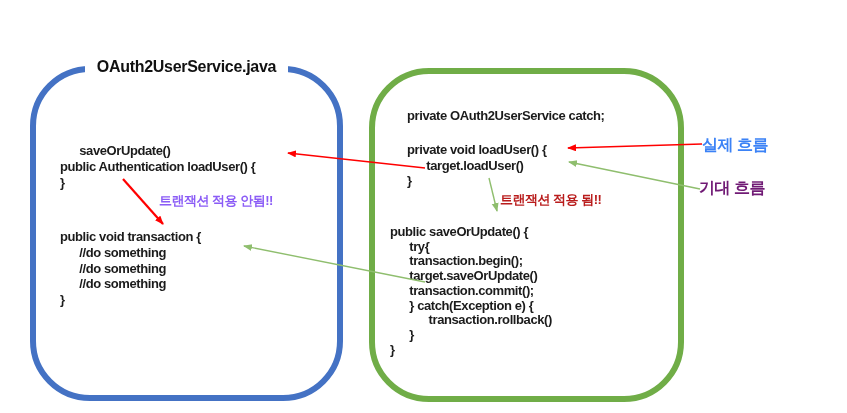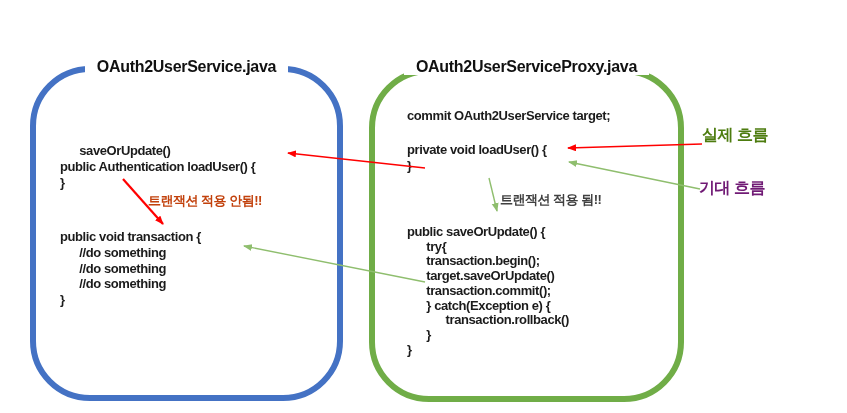--- a/index.html
+++ b/index.html
@@ -23,52 +23,49 @@
   #right-title{left:369px;top:36px;width:315px;}
   .code{
     position:absolute;font-weight:bold;font-size:13px;color:#1b1b1b;
     letter-spacing:-0.4px;white-space:pre;
   }
   .code .code-line{white-space:pre;}
   #left-code-1{left:60px;top:121px;line-height:16px;}
   #left-code-2{left:60px;top:207px;line-height:15.8px;}
   #right-field{left:407px;top:86px;line-height:15px;}
   #right-code-1{left:407px;top:120px;line-height:15.5px;}
-  #right-code-2{left:407px;top:203px;line-height:14.7px;}
+  #right-code-2{left:390px;top:203px;line-height:14.7px;}
   .note{
     position:absolute;font-weight:bold;font-size:13px;letter-spacing:-0.5px;white-space:nowrap;
   }
-  #note-left{left:148px;top:170px;color:#c2410c;}
-  #note-right{left:500px;top:169px;color:#404040;}
+  #note-left{left:159px;top:170px;color:#8b5cf6;}
+  #note-right{left:500px;top:169px;color:#b91c1c;}
   .legend-label{
     position:absolute;font-weight:bold;font-size:16px;letter-spacing:-0.5px;white-space:nowrap;
   }
-  #legend-actual{left:702px;top:103px;color:#4d7c0f;}
+  #legend-actual{left:702px;top:113px;color:#3b82f6;}
   #legend-expected{left:699px;top:156px;color:#701a75;}
   #arrow-layer{position:absolute;left:0;top:0;width:847px;height:413px;pointer-events:none;}
 </style>
 </head>
 <body>
 
 <div id="stage">
 
   <div id="left-box" class="code-box"></div>
   <div id="left-title" class="box-title">
     <span>OAuth2UserService.java</span>
   </div>
   <div id="left-code-1" class="code"><div class="code-line">      saveOrUpdate()</div><div class="code-line">public Authentication loadUser() {</div><div class="code-line">}</div></div>
   <div id="note-left" class="note">트랜잭션 적용 안됨!!</div>
   <div id="left-code-2" class="code"><div class="code-line">public void transaction {</div><div class="code-line">      //do something</div><div class="code-line">      //do something</div><div class="code-line">      //do something</div><div class="code-line">}</div></div>
 
   <div id="right-box" class="code-box"></div>
-  <div id="right-title" class="box-title">
-    <span>OAuth2UserServiceProxy.java</span>
-  </div>
-  <div id="right-field" class="code">commit OAuth2UserService target;</div>
-  <div id="right-code-1" class="code"><div class="code-line">private void loadUser() {</div><div class="code-line">}</div></div>
+  <div id="right-field" class="code">private OAuth2UserService catch;</div>
+  <div id="right-code-1" class="code"><div class="code-line">private void loadUser() {</div><div class="code-line">      target.loadUser()</div><div class="code-line">}</div></div>
   <div id="note-right" class="note">트랜잭션 적용 됨!!</div>
   <div id="right-code-2" class="code"><div class="code-line">public saveOrUpdate() {</div><div class="code-line">      try{</div><div class="code-line">      transaction.begin();</div><div class="code-line">      target.saveOrUpdate()</div><div class="code-line">      transaction.commit();</div><div class="code-line">      } catch(Exception e) {</div><div class="code-line">            transaction.rollback()</div><div class="code-line">      }</div><div class="code-line">}</div></div>
 
   <div id="legend-actual" class="legend-label">실제 흐름</div>
   <div id="legend-expected" class="legend-label">기대 흐름</div>
 
   <svg id="arrow-layer" viewBox="0 0 847 413" xmlns="http://www.w3.org/2000/svg">
     <defs>
       <marker id="arrow-red" markerUnits="userSpaceOnUse" markerWidth="10" markerHeight="8" refX="8" refY="3.5" orient="auto">
         <path d="M0,0 L9,3.5 L0,7 Z" fill="#FF0000"></path>

